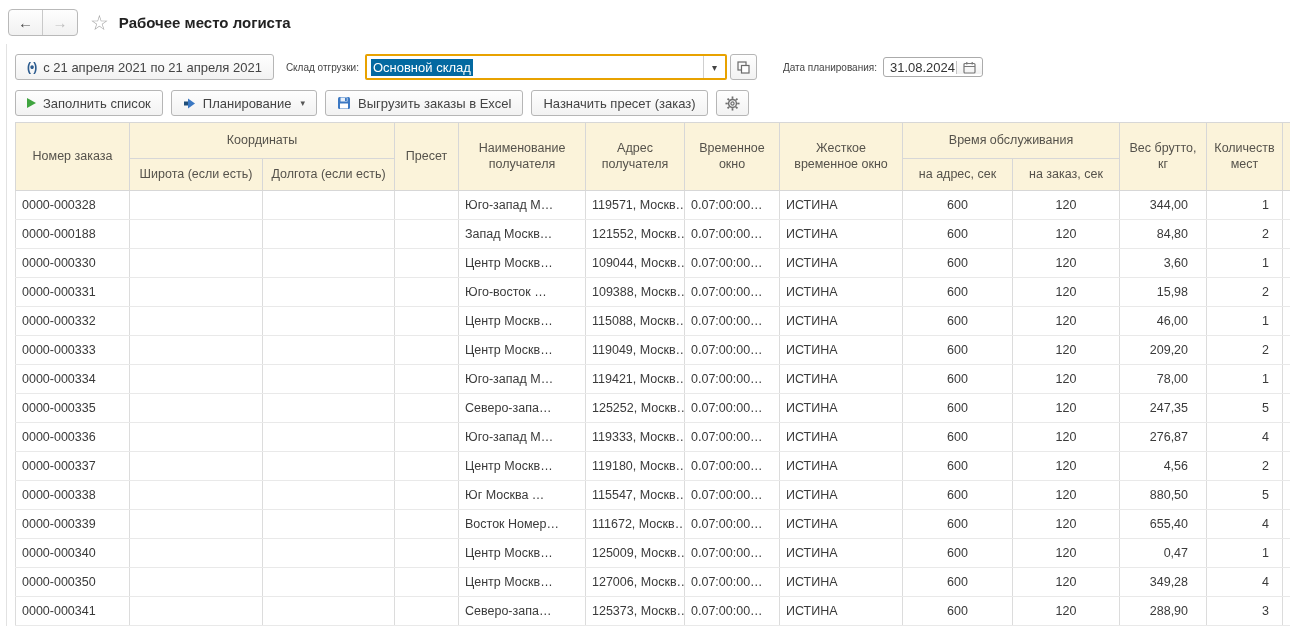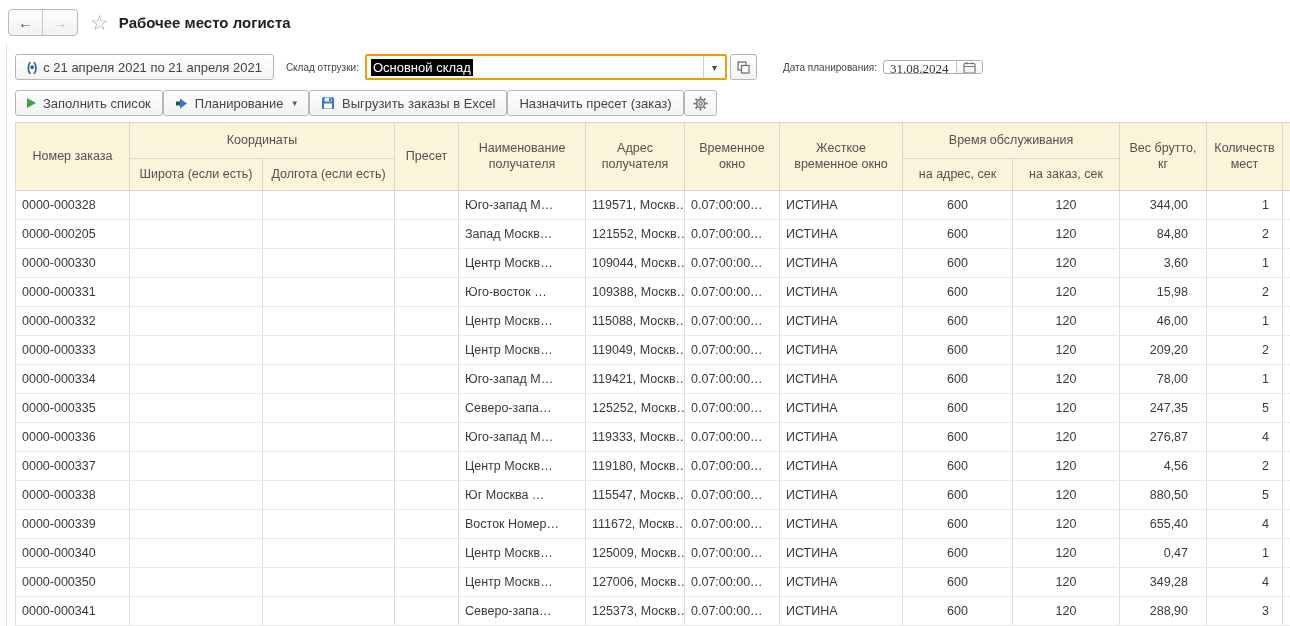--- a/index.html
+++ b/index.html
@@ -22,30 +22,30 @@
   .row1 { display:flex; align-items:center; height:30px; margin-bottom:6px; }
   .btn { display:inline-flex; align-items:center; gap:7px; height:26px; padding:0 11px;
          background:linear-gradient(#fefefe,#f2f2f2); border:1px solid #b6b6b6; border-radius:3px;
          font-size:13px; color:#444; cursor:pointer; white-space:nowrap; }
   .period-icon { color:#2d5c8f; font-weight:bold; font-size:12px; letter-spacing:-1px; }
   .lbl { font-size:10px; color:#444; white-space:nowrap; }
 
   .wh-wrap { display:flex; align-items:stretch; margin-left:6px; }
   .wh-field { display:flex; align-items:stretch; width:362px; height:26px; border:2px solid #e8a200; border-radius:2px; background:#fff; }
   .wh-text { flex:1; display:flex; align-items:center; padding-left:4px; font-size:13px; }
-  .wh-text .sel { background:#000000; color:#fff; padding:1px 2px; }
+  .wh-text .sel { background:#0369a1; color:#fff; padding:1px 2px; }
   .wh-dd { width:22px; display:flex; align-items:center; justify-content:center; border-left:1px solid #cfcfcf; color:#444; font-size:10px; cursor:pointer; }
   .sq-btn { width:27px; height:26px; margin-left:3px; display:flex; align-items:center; justify-content:center;
             background:linear-gradient(#fefefe,#f2f2f2); border:1px solid #b6b6b6; border-radius:3px; cursor:pointer; }
 
-  .date-group { display:flex; align-items:flex-start; height:14px; border:1px solid #ababab; border-radius:3px; background:#fff; overflow:hidden;font-family:Liberation Serif, serif; }
+  .date-group { display:flex; align-items:center; height:20px; border:1px solid #ababab; border-radius:3px; background:#fff; overflow:hidden; }
   .date-text { width:72px; display:flex; align-items:center; padding-left:6px; font-size:13px; color:#333; }
   .cal-btn { width:26px; display:flex; align-items:center; justify-content:center; border-left:1px solid #c4c4c4; background:linear-gradient(#fefefe,#f2f2f2); cursor:pointer; }
 
-  .row2 { display:flex; align-items:center; height:30px; margin-bottom:6px; }
+  .row2 { display:flex; align-items:center; height:30px; margin-bottom:6px; gap:8px; }
   .caret { font-size:9px; color:#555; margin-left:2px; }
   .play-icon { width:0; height:0; border-left:9px solid #3fa43f; border-top:5px solid transparent; border-bottom:5px solid transparent; }
 
   
   .table-wrap { position:absolute; left:8px; right:0; top:78px; bottom:0; overflow:hidden; }
   table { border-collapse:collapse; table-layout:fixed; width:1330px; }
   th, td { border:1px solid #d7d7d7; font-weight:normal; overflow:hidden; white-space:nowrap; }
   thead th { background:#fbf3da; color:#55524b; font-size:12.5px; text-align:center; padding:3px 4px; line-height:1.25; }
   thead tr.h1 th { height:36px; }
   thead tr.h2 th { height:32px; }
@@ -219,21 +219,21 @@
     <td class="al">119571, Москв…</td>
     <td class="al">0.07:00:00…</td>
     <td class="al">ИСТИНА</td>
     <td class="ac">600</td>
     <td class="ac">120</td>
     <td class="ar pad-w">344,00</td>
     <td class="ar pad-c">1</td>
     <td></td>
   </tr>
             <tr>
-    <td class="al">0000-000205</td>
+    <td class="al">0000-000188</td>
     <td class="al"></td>
     <td class="al"></td>
     <td class="al"></td>
     <td class="al">Запад Москв…</td>
     <td class="al">121552, Москв…</td>
     <td class="al">0.07:00:00…</td>
     <td class="al">ИСТИНА</td>
     <td class="ac">600</td>
     <td class="ac">120</td>
     <td class="ar pad-w">84,80</td>

